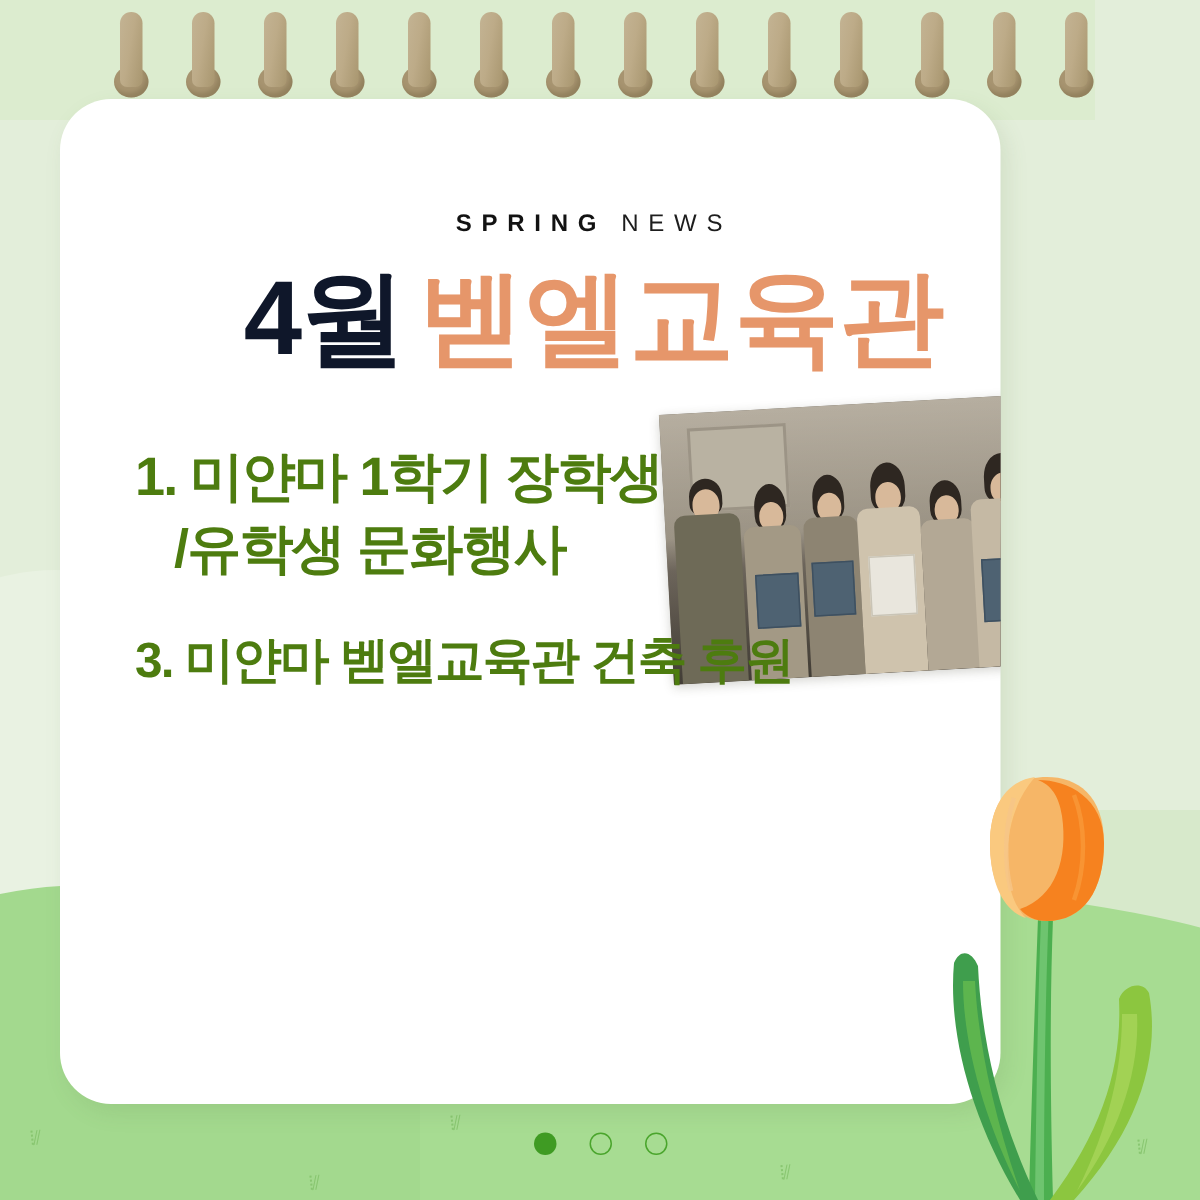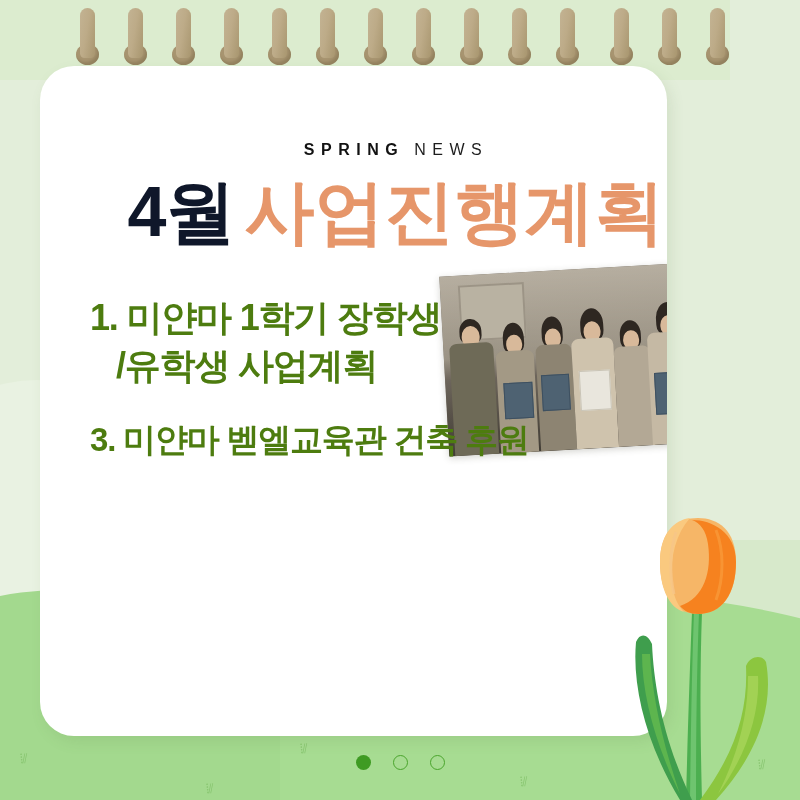--- a/index.html
+++ b/index.html
@@ -325,21 +325,21 @@
   <div class="tuft" style="left:20px;   top:752px;">⦙⫽</div>
   <div class="tuft" style="left:206px;  top:782px;">⦙⫽</div>
 
   <div class="card">
 
     <div class="kicker">
       <span class="k-bold">SPRING</span><span class="k-light">NEWS</span>
     </div>
 
     <div class="title">
-      <span class="t-month">4월</span><span class="t-rest">사업진행계획</span>
+      <span class="t-month">4월</span><span class="t-rest">벧엘교육관</span>
     </div>
 
     <div class="photo-wrap">
       <div class="photo">
 
         <div class="pic-frame" style="left:18px;  top:10px; width:62px; height:52px;"></div>
         <div class="pic-frame" style="left:300px; top:26px; width:70px; height:58px;"></div>
 
         <div class="pp" style="left:6px; width:44px; height:150px;">
           <div class="hair" style="left:11px; bottom:112px; width:22px; height:24px;"></div>
@@ -390,21 +390,21 @@
         </div>
 
       </div>
     </div>
 
     <div class="list">
 
       <div class="li li-1">
         <span>1.</span>
         <span>미얀마 1학기 장학생</span>
-        <span class="l2">/유학생 사업계획</span>
+        <span class="l2">/유학생 문화행사</span>
       </div>
 
 
       <div class="li li-3">
         <span>3.</span>
         <span>미얀마 벧엘교육관 건축 후원</span>
       </div>
 
 
     </div>

